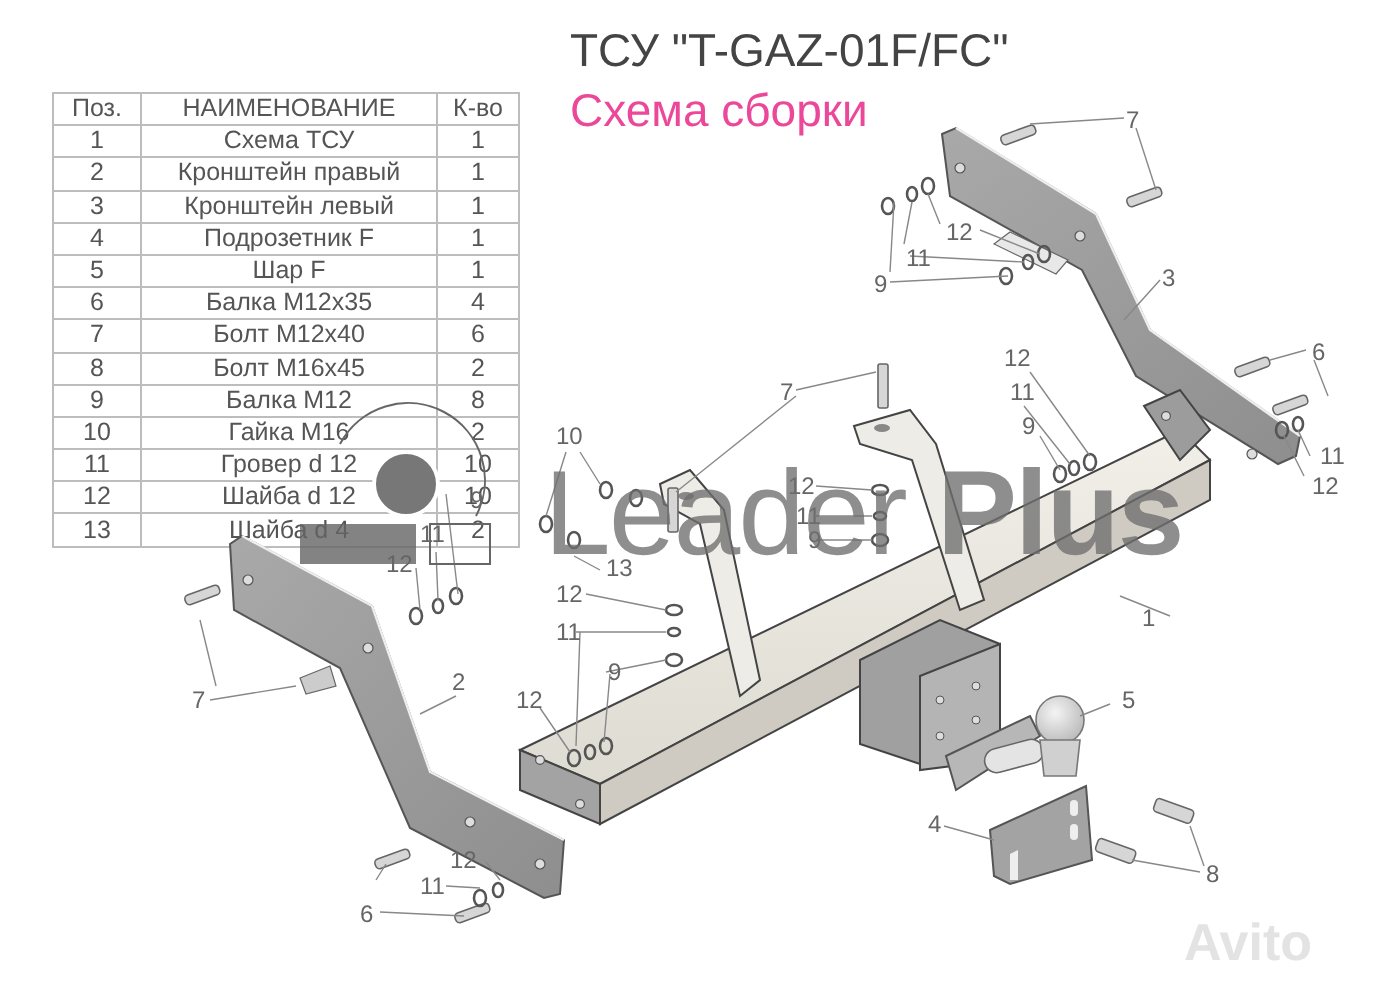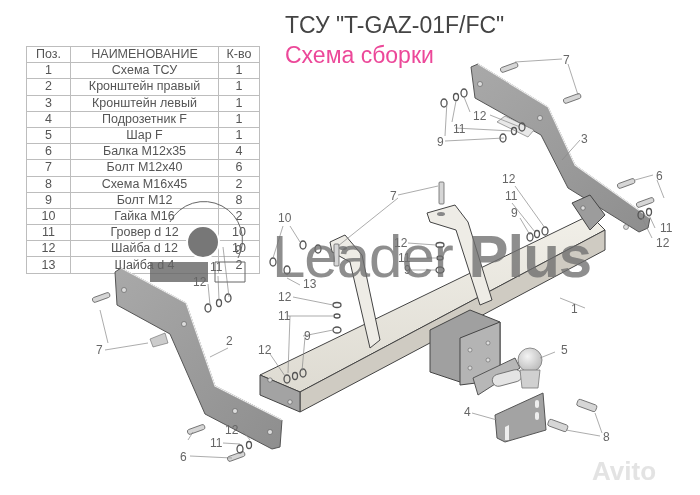--- a/index.html
+++ b/index.html
@@ -59,26 +59,26 @@
         <td>Балка М12х35</td>
         <td>4</td>
       </tr>
     <tr>
         <td>7</td>
         <td>Болт М12х40</td>
         <td>6</td>
       </tr>
     <tr>
         <td>8</td>
-        <td>Схема М16х45</td>
+        <td>Болт М16х45</td>
         <td>2</td>
       </tr>
     <tr>
         <td>9</td>
-        <td>Болт М12</td>
+        <td>Балка М12</td>
         <td>8</td>
       </tr>
     <tr>
         <td>10</td>
         <td>Гайка  М16</td>
         <td>2</td>
       </tr>
     <tr>
         <td>11</td>
         <td>Гровер d 12</td>

